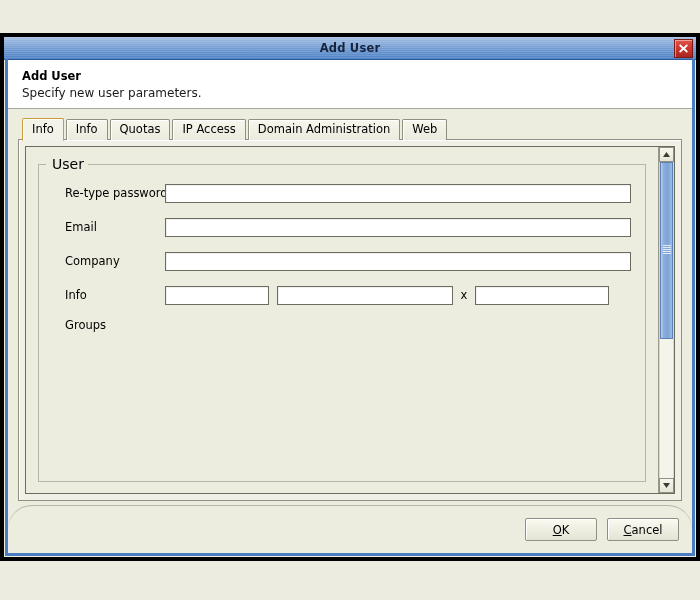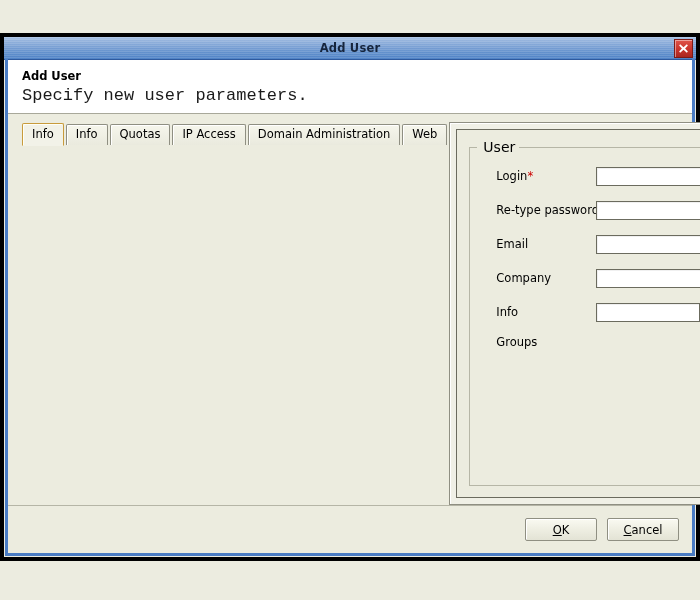--- a/index.html
+++ b/index.html
@@ -89,35 +89,34 @@
     padding: 9px 0 8px 14px;
     border-bottom: 1px solid #a8a89a;
   }
   .header-title {
     font-size: 11.5px;
     font-weight: bold;
     color: #000;
     margin-bottom: 3px;
   }
   .header-sub {
-    font-size: 17px;
+    font-size: 12px;
     color: #1a1a1a;
-    font-family: Liberation Mono, monospace;
   }
 
   
   .body-area {
     flex: 1 1 auto;
     margin: 0 4px;
     background: #eceece1;
     background: #ececdf;
     padding: 9px 10px 0 10px;
     box-sizing: border-box;
     display: flex;
-    flex-direction: row;
+    flex-direction: column;
     min-height: 0;
   }
 
   .tabstrip {
     display: flex;
     align-items: flex-end;
     height: 22px;
     flex: 0 0 22px;
     position: relative;
     z-index: 3;
@@ -339,20 +338,21 @@
   .buttonbar {
     flex: 0 0 48px;
     margin: 0 4px 4px 4px;
     background: #ececdf;
     border-top: 1px solid #b5b5a6;
     display: flex;
     align-items: center;
     justify-content: flex-end;
     padding-right: 13px;
     box-sizing: border-box;
+    border-radius: 24px;
   }
   .btn {
     min-width: 72px;
     height: 23px;
     margin-left: 10px;
     background: linear-gradient(to bottom, #fafaf2 0%, #eeeee2 50%, #e3e3d5 100%);
     border: 1px solid #8f8f82;
     box-shadow: inset 1px 1px 0 #ffffff;
     border-radius: 2px;
     font-family: "DejaVu Sans", sans-serif;
@@ -413,24 +413,20 @@
     <div class="tabpanel">
       <div class="scrollpane">
 
         <div class="scroll-content">
           <div class="groupbox">
             <div class="gb-top-left"></div>
             <div class="gb-top-right"></div>
             <div class="gb-title">User</div>
 
 
-            <div class="form-row">
-              <div class="form-label"><span>Login</span><span class="req">*</span></div>
-              <input class="tfield wide" type="text" value="" style="">
-            </div>
 
 
             <div class="form-row">
               <div class="form-label">Re-type password</div>
               <input class="tfield wide" type="password" value="" style="">
             </div>
 
             <div class="form-row">
               <div class="form-label">Email</div>
               <input class="tfield wide" type="text" value="" style="">

